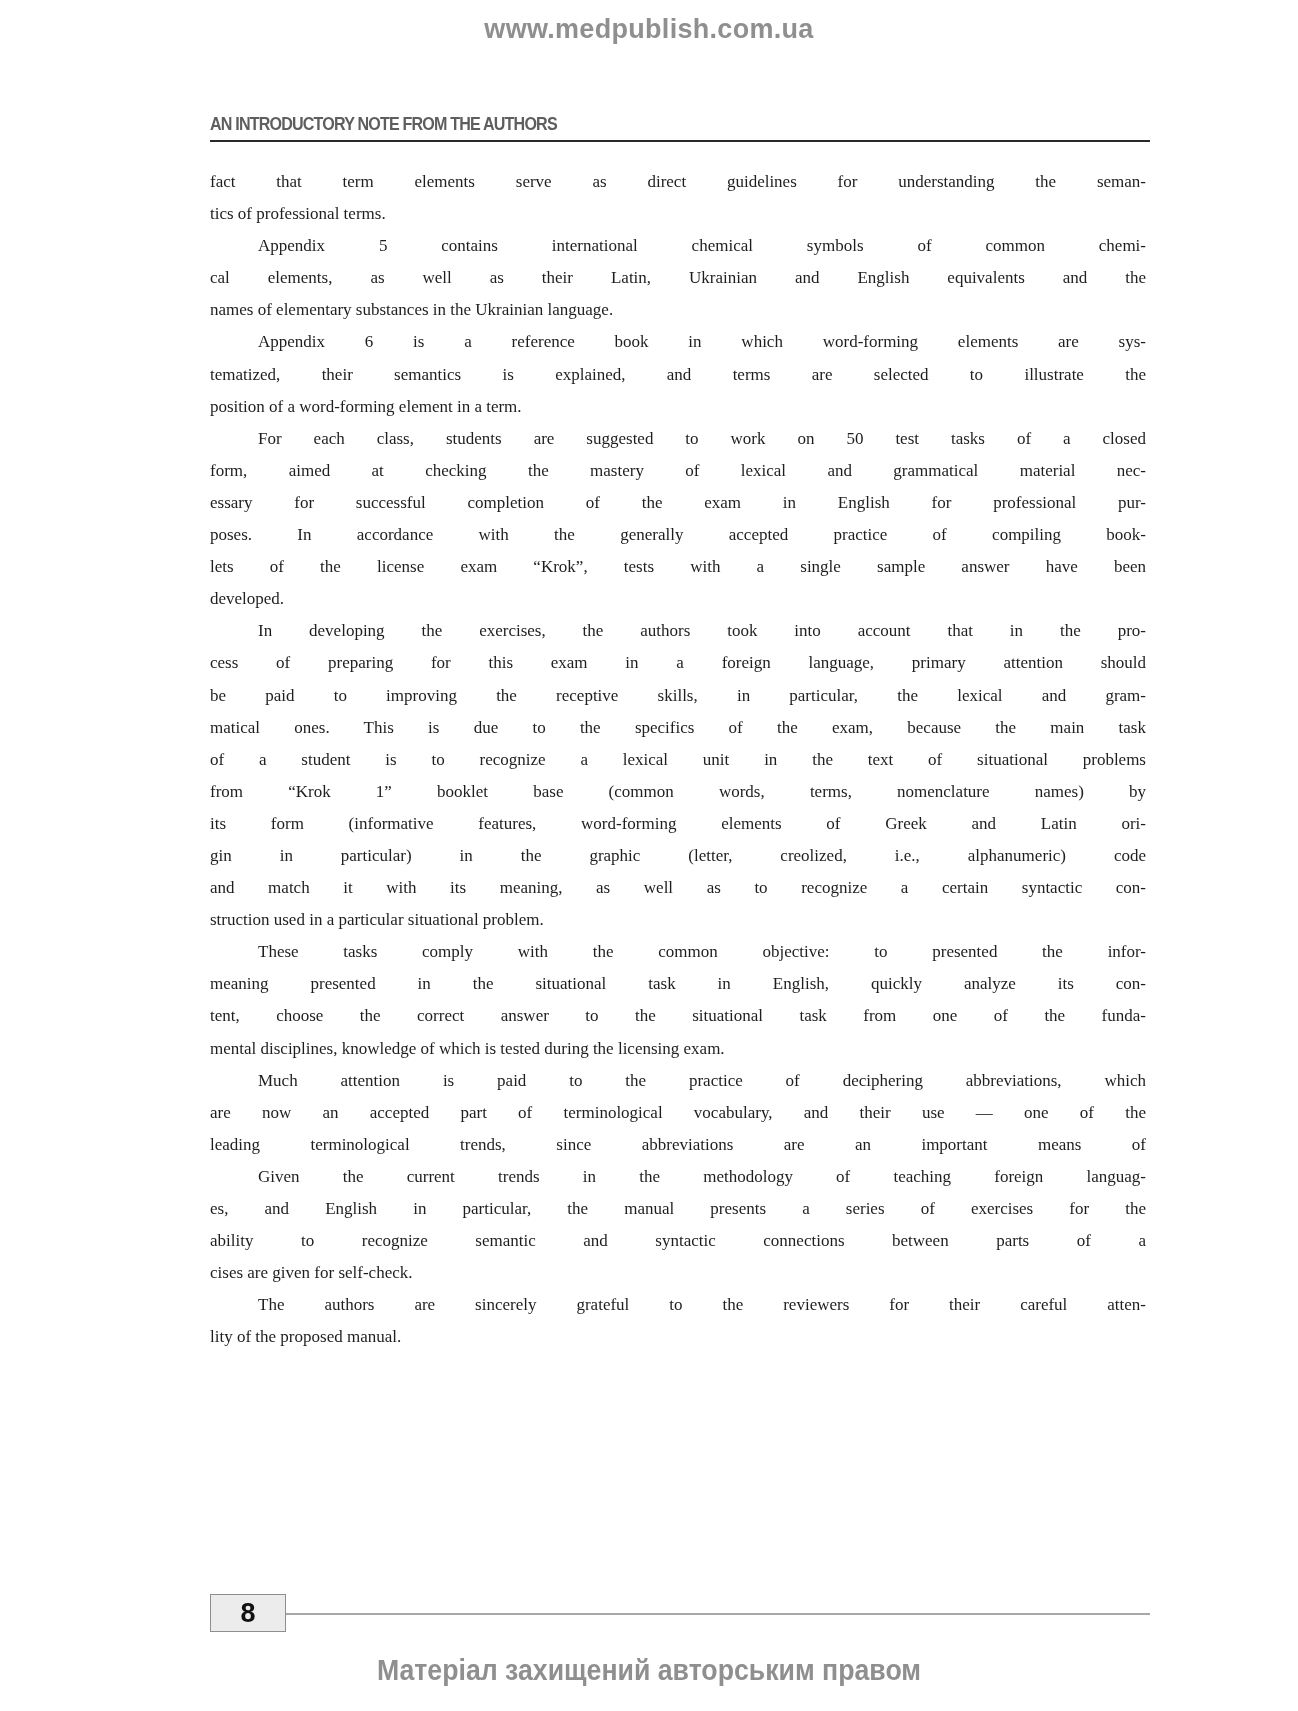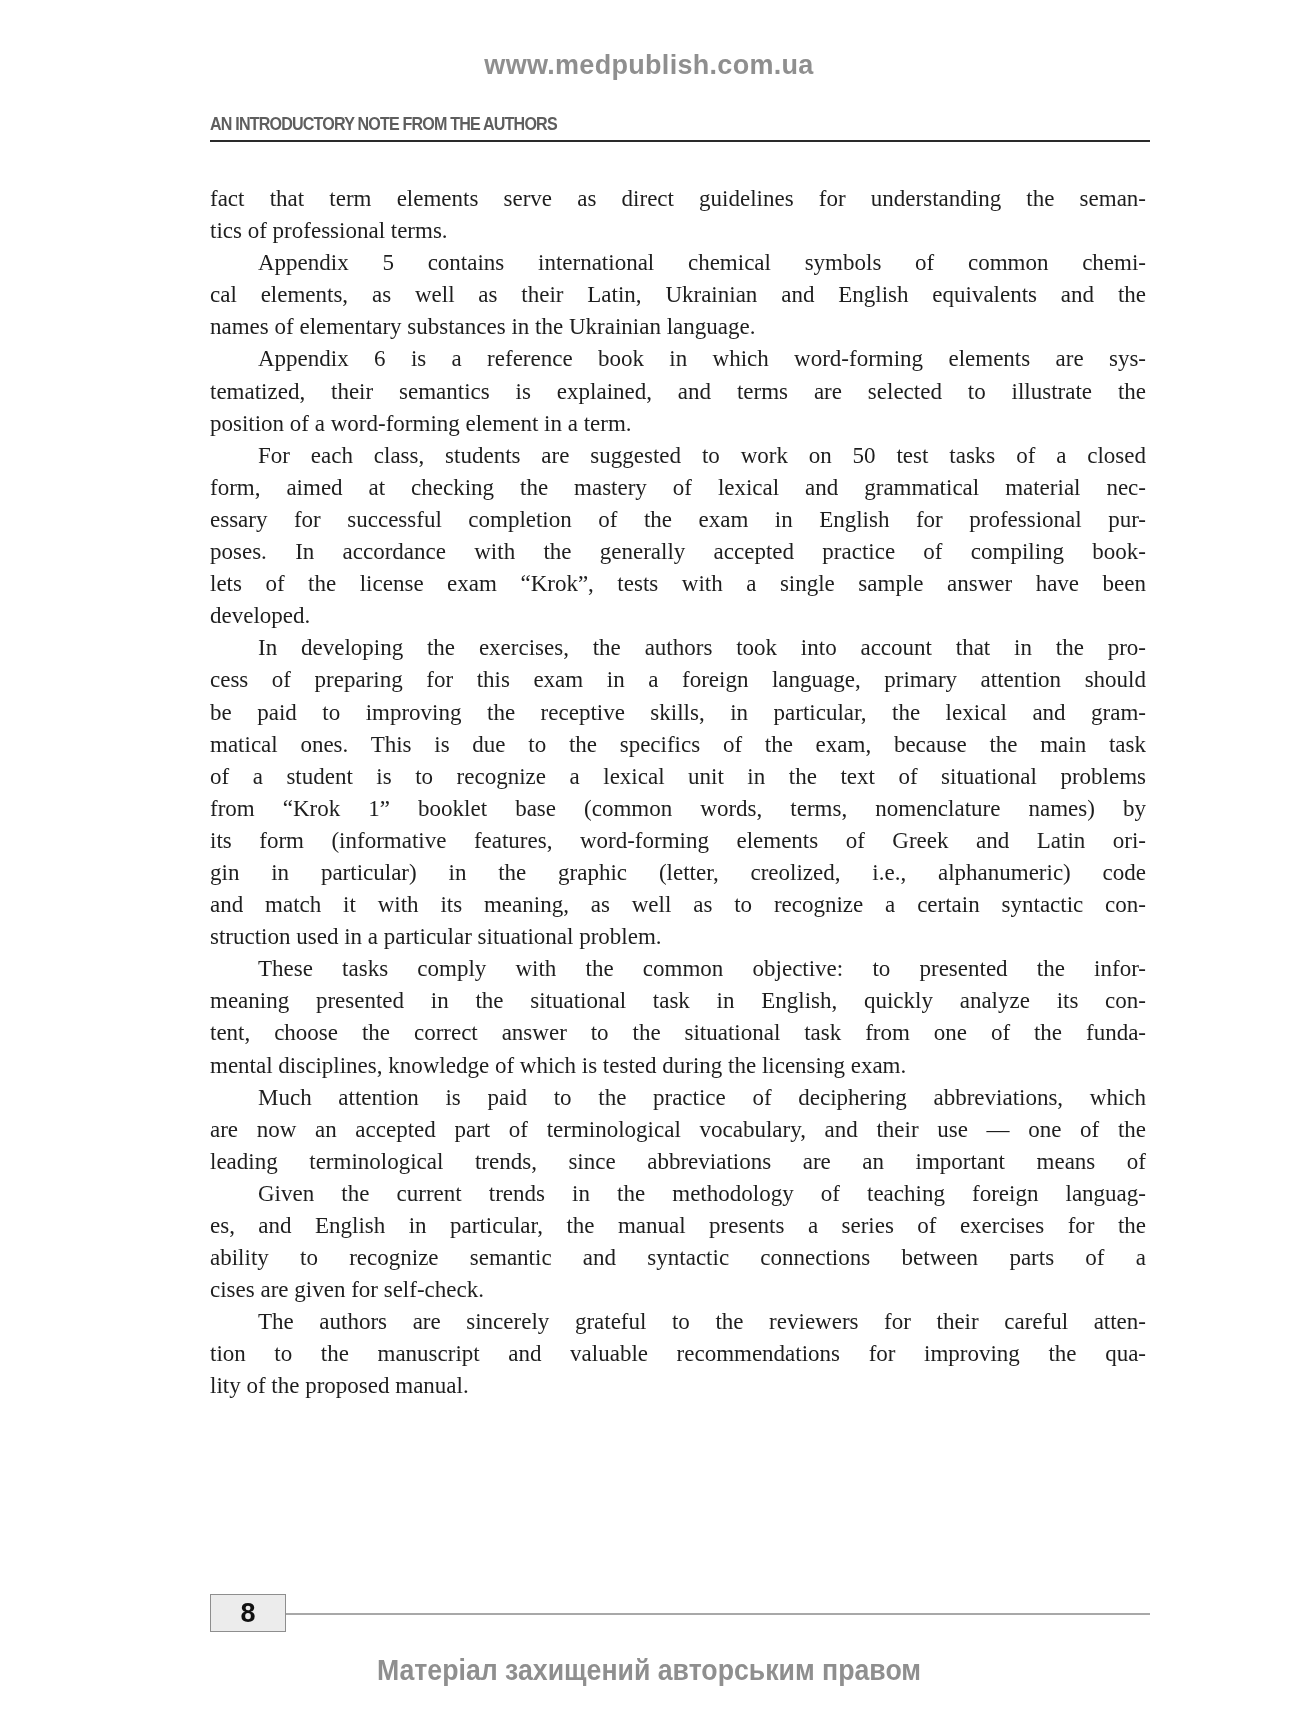--- a/index.html
+++ b/index.html
@@ -1,20 +1,20 @@
 <!DOCTYPE html>
 <html><head>
 <meta charset="utf-8">
 <style>
   html, body { margin: 0; padding: 0; background: #ffffff; }
   body { width: 1298px; height: 1711px; position: relative; overflow: hidden; font-family: "Liberation Serif", serif; color: #1e1e1e; }
-  .watermark-top { position: absolute; top: 14px; left: 0; width: 1298px; text-align: center; font-family: "Liberation Sans", sans-serif; font-weight: bold; font-size: 27px; color: #8f8f8f; letter-spacing: 0.3px; margin-top: 36px; }
+  .watermark-top { position: absolute; top: 14px; left: 0; width: 1298px; text-align: center; font-family: "Liberation Sans", sans-serif; font-weight: bold; font-size: 27px; color: #8f8f8f; letter-spacing: 0.3px; }
   .running-head { position: absolute; top: 114px; left: 210px; font-family: "Liberation Sans", sans-serif; font-weight: bold; font-size: 17.5px; color: #5e5e5e; letter-spacing: -0.9px; transform: scaleX(0.92); transform-origin: left; }
   .head-rule { position: absolute; top: 140px; left: 210px; width: 940px; height: 0; border-top: 2px solid #2a2a2a; }
-  .body-text { position: absolute; top: 183px; left: 210px; width: 936px; font-size: 23px; line-height: 32.1px; }
+  .body-text { position: absolute; top: 166px; left: 210px; width: 936px; font-size: 17px; line-height: 32.1px; }
   .line { display: block; white-space: nowrap; text-align: justify; text-align-last: justify; height: 32.1px; }
   .line.last { text-align-last: left; }
   .line.indent { padding-left: 48px; }
   .page-num-box { position: absolute; top: 1594px; left: 210px; width: 76px; height: 38px; background: #ececec; border: 1.5px solid #8e8e8e; box-sizing: border-box; font-family: "Liberation Sans", sans-serif; font-weight: bold; font-size: 27px; text-align: center; line-height: 36px; color: #111; }
   .foot-rule { position: absolute; top: 1613px; left: 286px; width: 864px; border-top: 2px solid #a8a8a8; }
   .watermark-bottom { position: absolute; top: 1654px; left: 0; width: 1298px; text-align: center; font-family: "Liberation Sans", sans-serif; font-weight: bold; font-size: 29px; color: #8f8f8f; transform: scaleX(0.92); }
 </style>
 </head>
 <body>
 
@@ -69,20 +69,19 @@
       <span class="line">leading terminological trends, since abbreviations are an important means of</span>
     </div>
     <div>
       <span class="line indent">Given the current trends in the methodology of teaching foreign languag-</span>
       <span class="line">es, and English in particular, the manual presents a series of exercises for the</span>
       <span class="line">ability to recognize semantic and syntactic connections between parts of a</span>
       <span class="line last">cises are given for self-check.</span>
     </div>
     <div>
       <span class="line indent">The authors are sincerely grateful to the reviewers for their careful atten-</span>
-      <span class="line">tion to the manuscript and valuable recommendations for improving the qua-</span>
       <span class="line last">lity of the proposed manual.</span>
     </div>
   </div>
 
 <div class="page-num-box">8</div>
 <div class="foot-rule"></div>
 <div class="watermark-bottom">Матеріал захищений авторським правом</div>
 
 </body></html>

